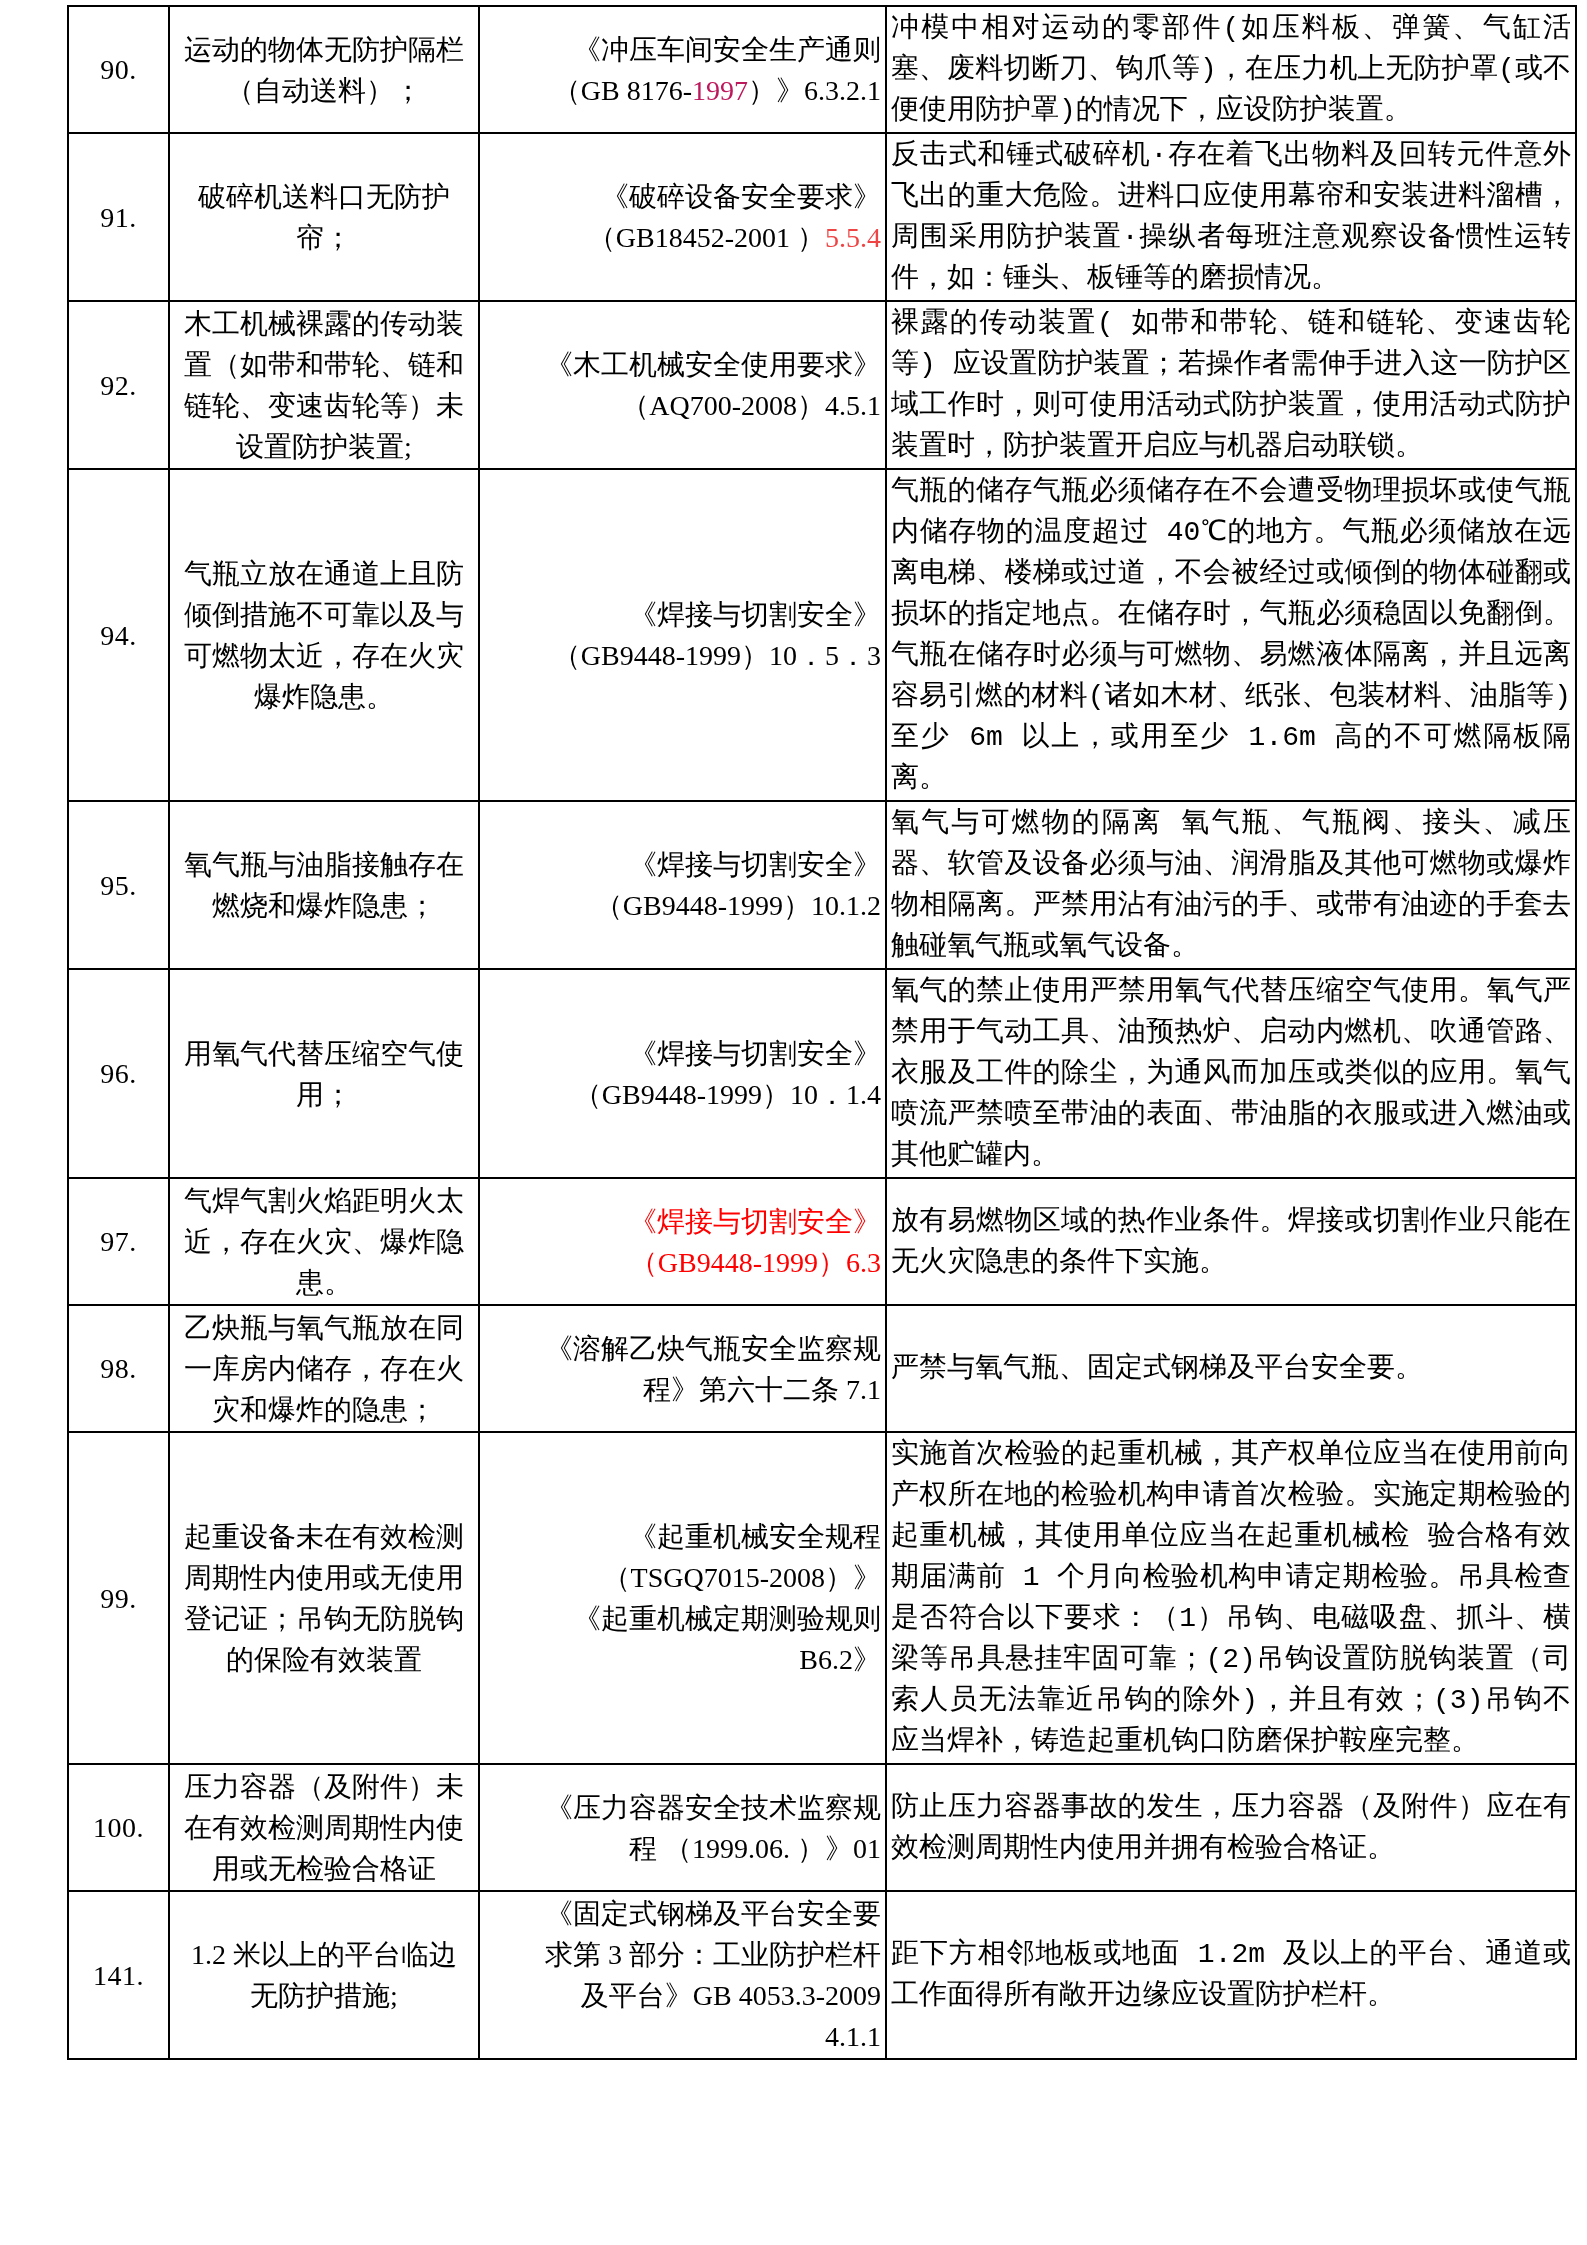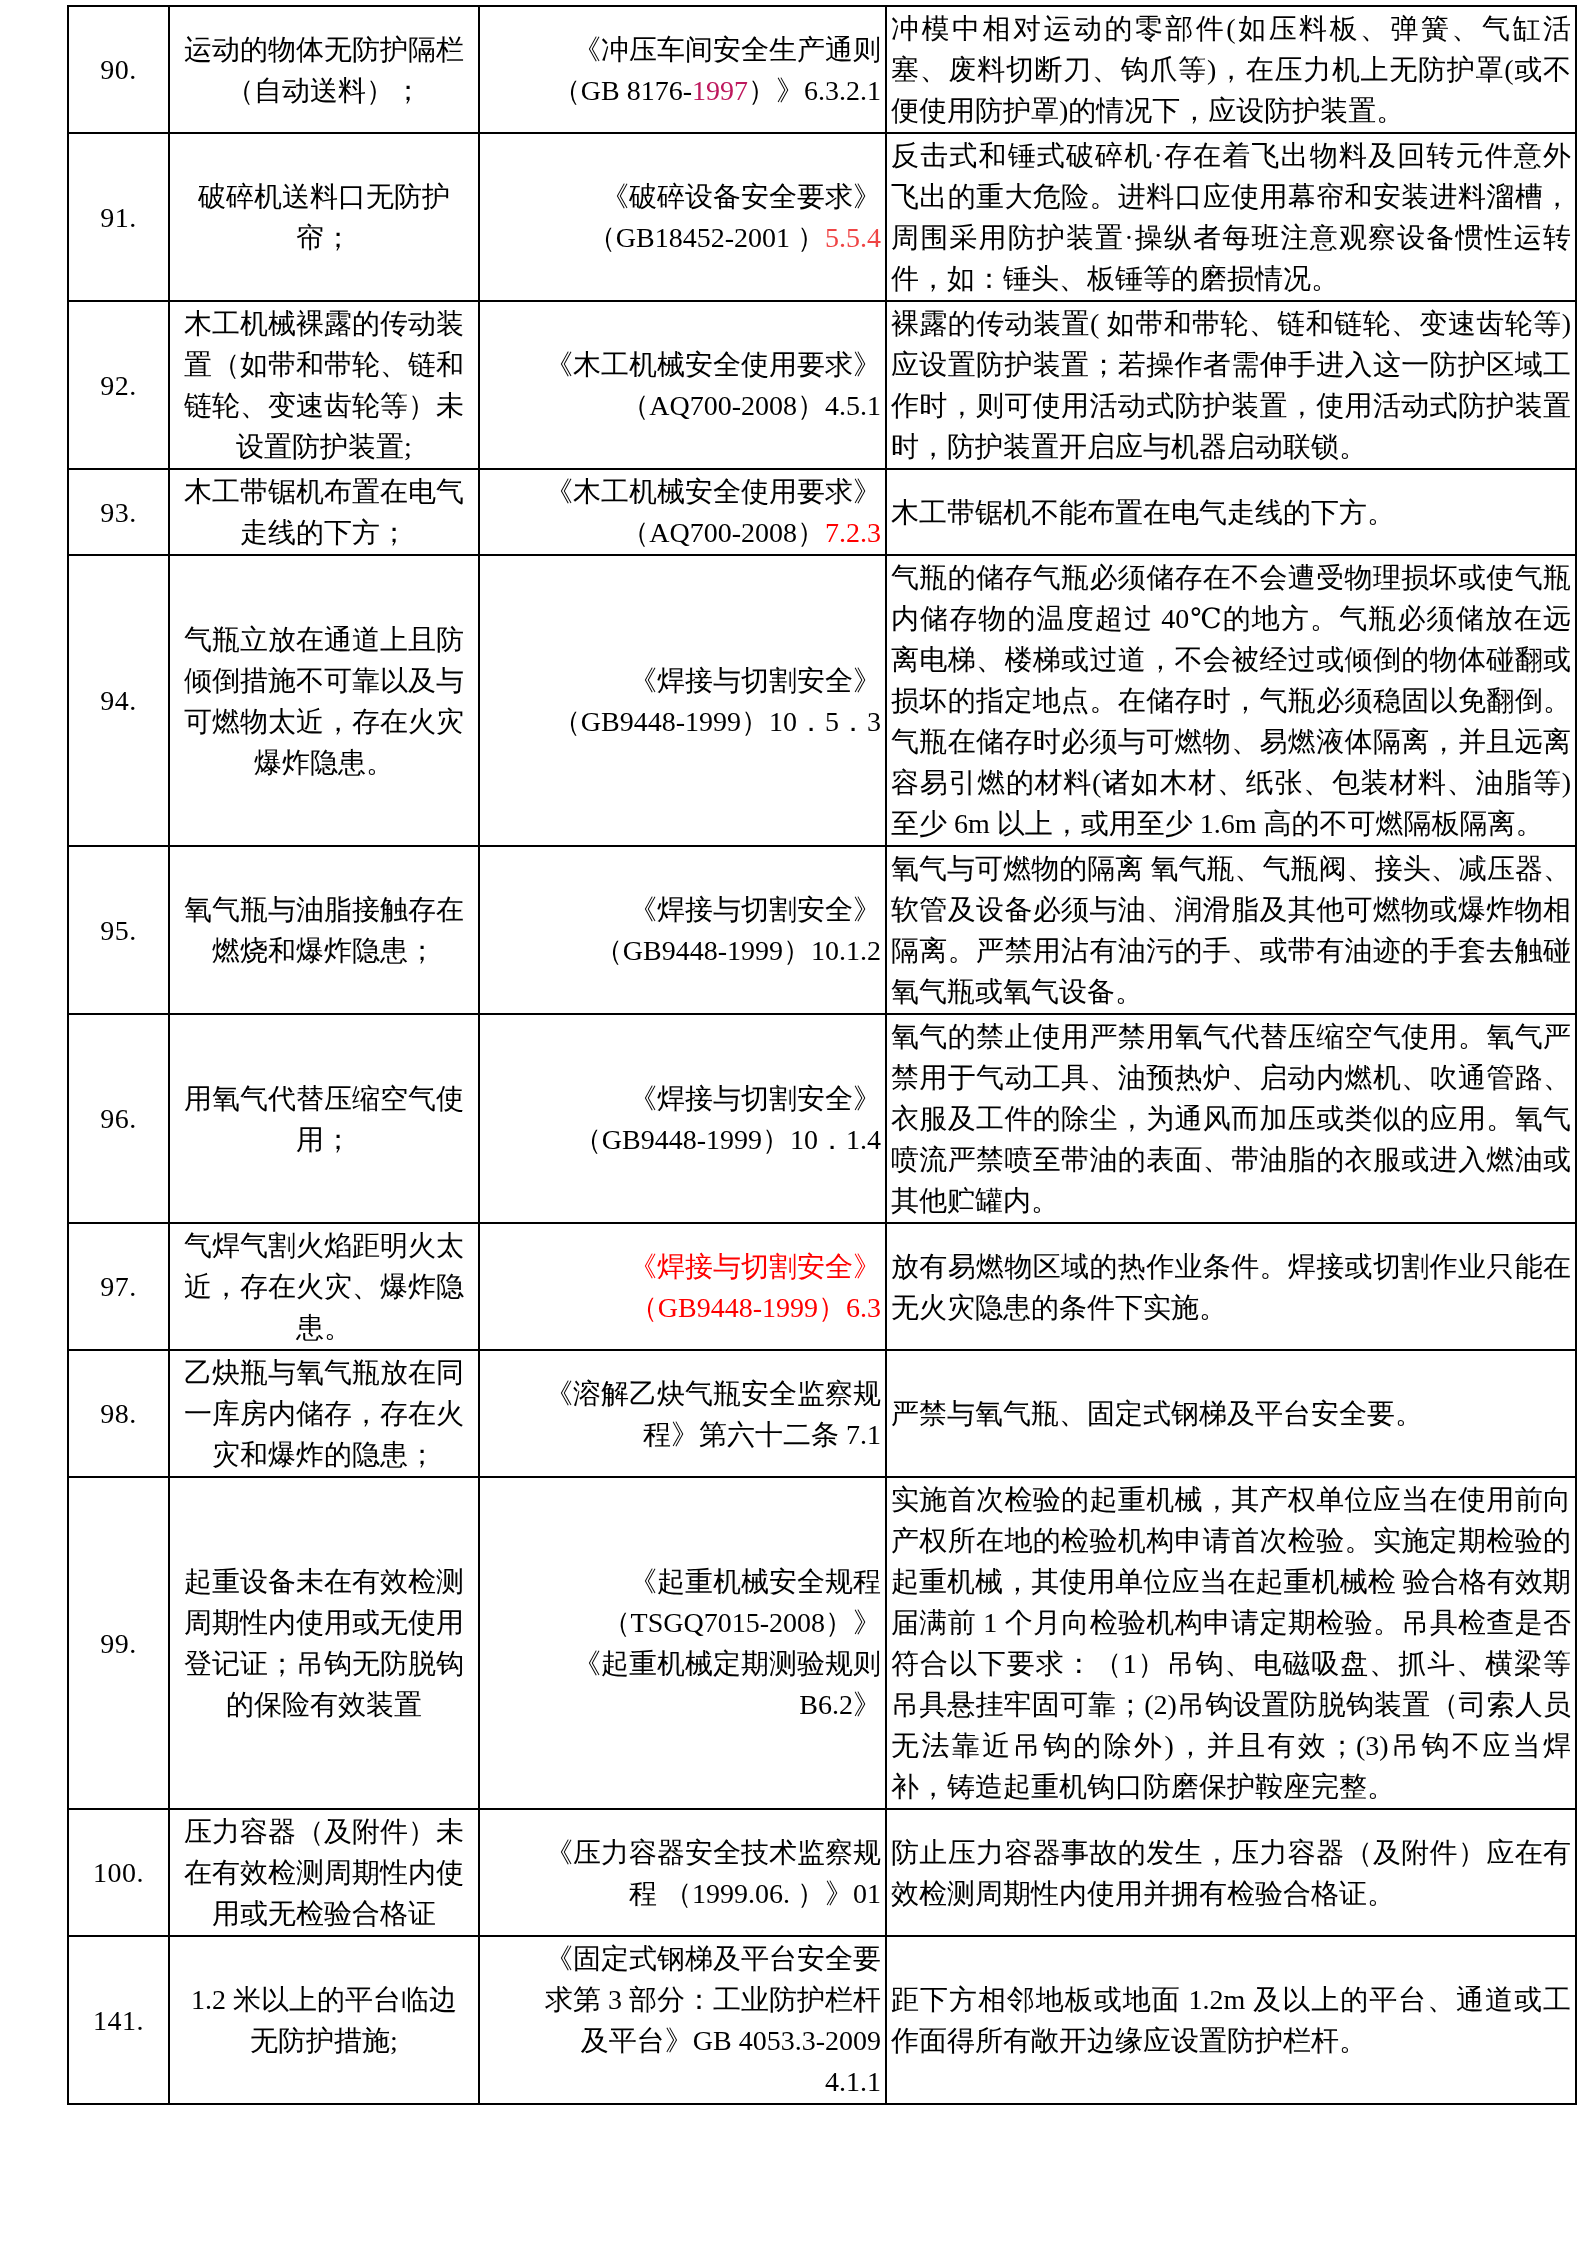--- a/index.html
+++ b/index.html
@@ -58,20 +58,21 @@
     padding-right: 4px;
     white-space: pre-wrap;
     text-align: right;
   }
   td.detail {
     width: 680px;
     padding-left: 8px;
     padding-right: 9px;
     text-align: justify;
     text-justify: inter-ideograph;
+    font-family: Liberation Mono, monospace;
   }
 </style>
 </head>
 <body>
 
 <div class="page">
   <table class="doc-table">
     <colgroup>
       <col style="width:91px">
       <col style="width:300px">
@@ -97,28 +98,20 @@
         </tr>
         <tr>
           <td class="no"><span>92.</span></td>
           <td class="hazard"><span>木工机械裸露的传动装
 置（如带和带轮、链和
 链轮、变速齿轮等）未
 设置防护装置;</span></td>
           <td class="basis"><span>《木工机械安全使用要求》
 （AQ700-2008）4.5.1</span></td>
           <td class="detail"><span>裸露的传动装置( 如带和带轮、链和链轮、变速齿轮等) 应设置防护装置；若操作者需伸手进入这一防护区域工作时，则可使用活动式防护装置，使用活动式防护装置时，防护装置开启应与机器启动联锁。</span></td>
-        </tr>
-        <tr>
-          <td class="no"><span>93.</span></td>
-          <td class="hazard"><span>木工带锯机布置在电气
-走线的下方；</span></td>
-          <td class="basis"><span>《木工机械安全使用要求》
-（AQ700-2008）</span><span style="color: rgb(255, 0, 0);">7.2.3</span></td>
-          <td class="detail"><span>木工带锯机不能布置在电气走线的下方。</span></td>
         </tr>
         <tr>
           <td class="no"><span>94.</span></td>
           <td class="hazard"><span>气瓶立放在通道上且防
 倾倒措施不可靠以及与
 可燃物太近，存在火灾
 爆炸隐患。</span></td>
           <td class="basis"><span>《焊接与切割安全》
 （GB9448-1999）10．5．3</span></td>
           <td class="detail"><span>气瓶的储存气瓶必须储存在不会遭受物理损坏或使气瓶内储存物的温度超过 40℃的地方。气瓶必须储放在远离电梯、楼梯或过道，不会被经过或倾倒的物体碰翻或损坏的指定地点。在储存时，气瓶必须稳固以免翻倒。气瓶在储存时必须与可燃物、易燃液体隔离，并且远离容易引燃的材料(诸如木材、纸张、包装材料、油脂等)至少 6m 以上，或用至少 1.6m 高的不可燃隔板隔离。</span></td>

